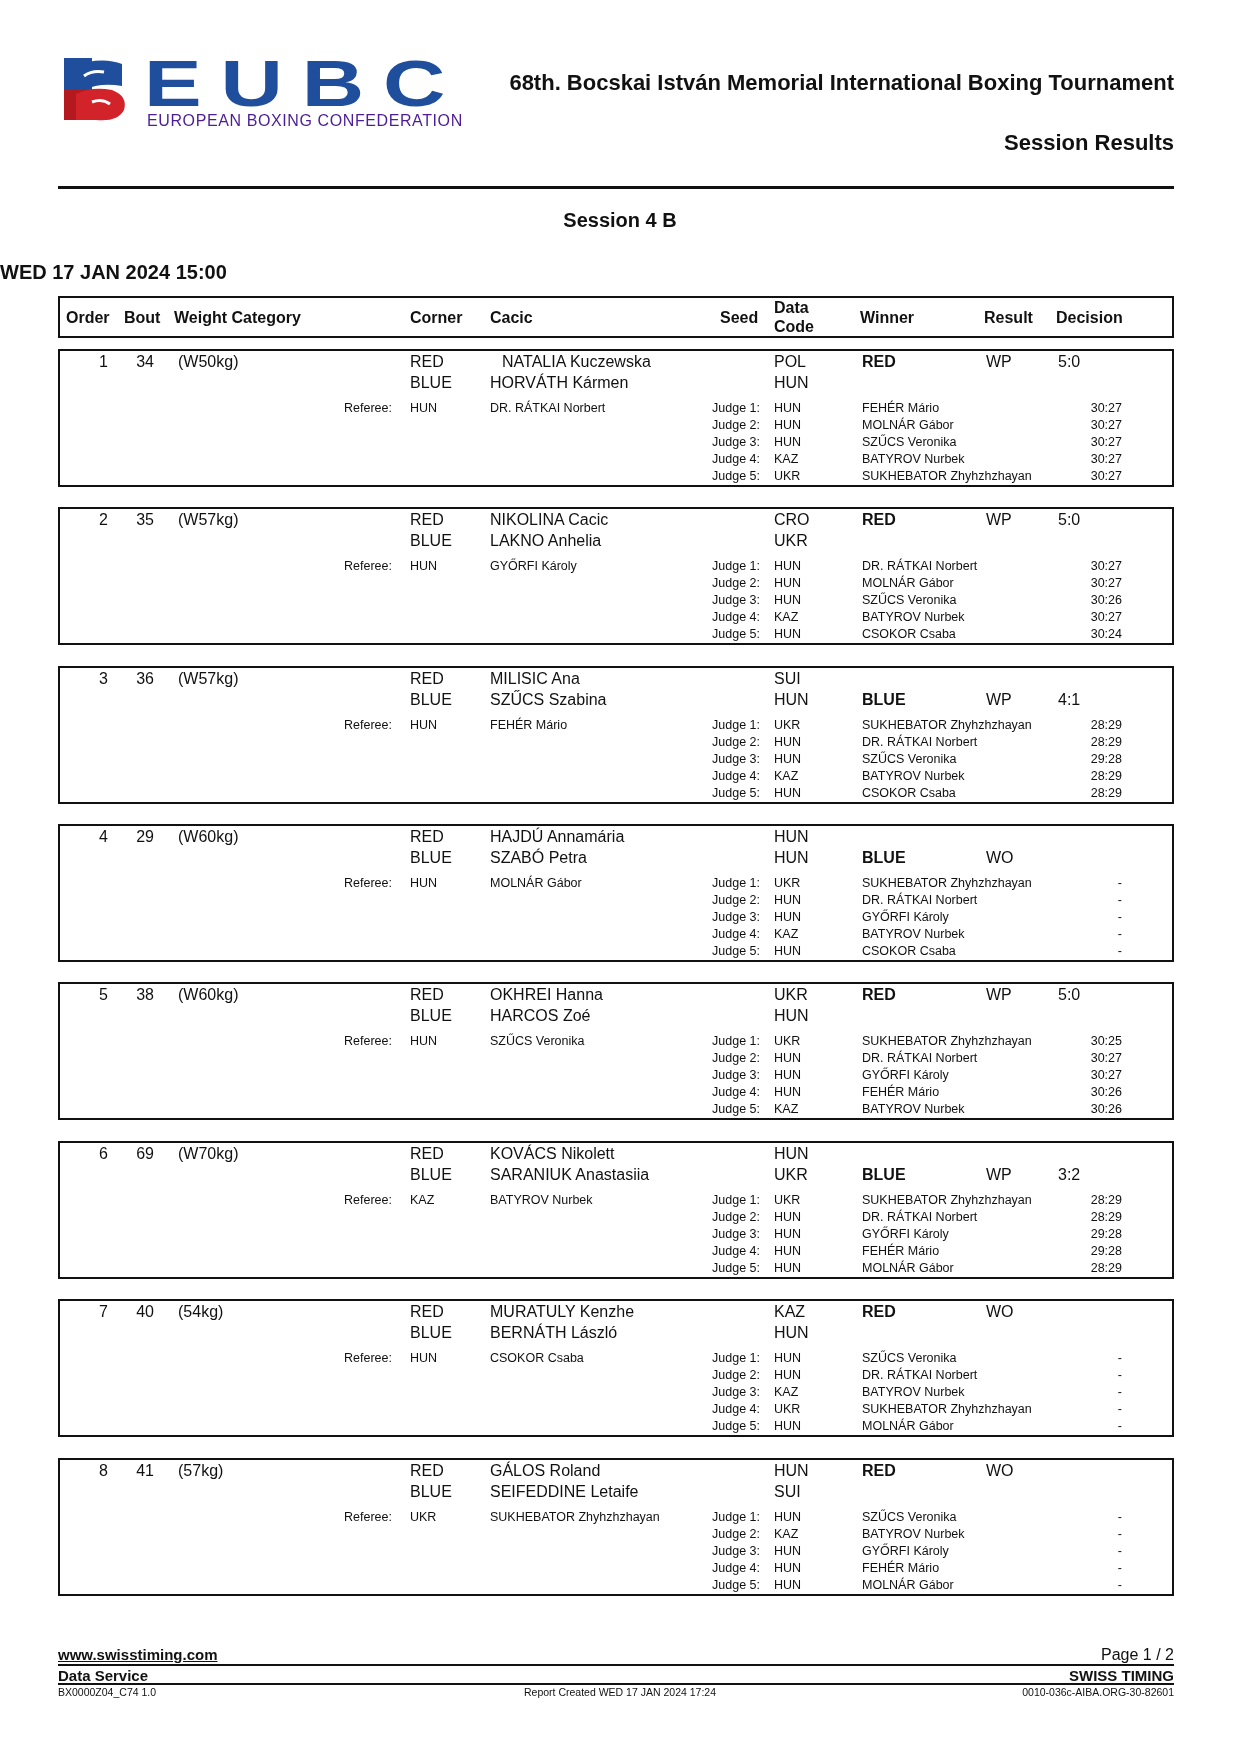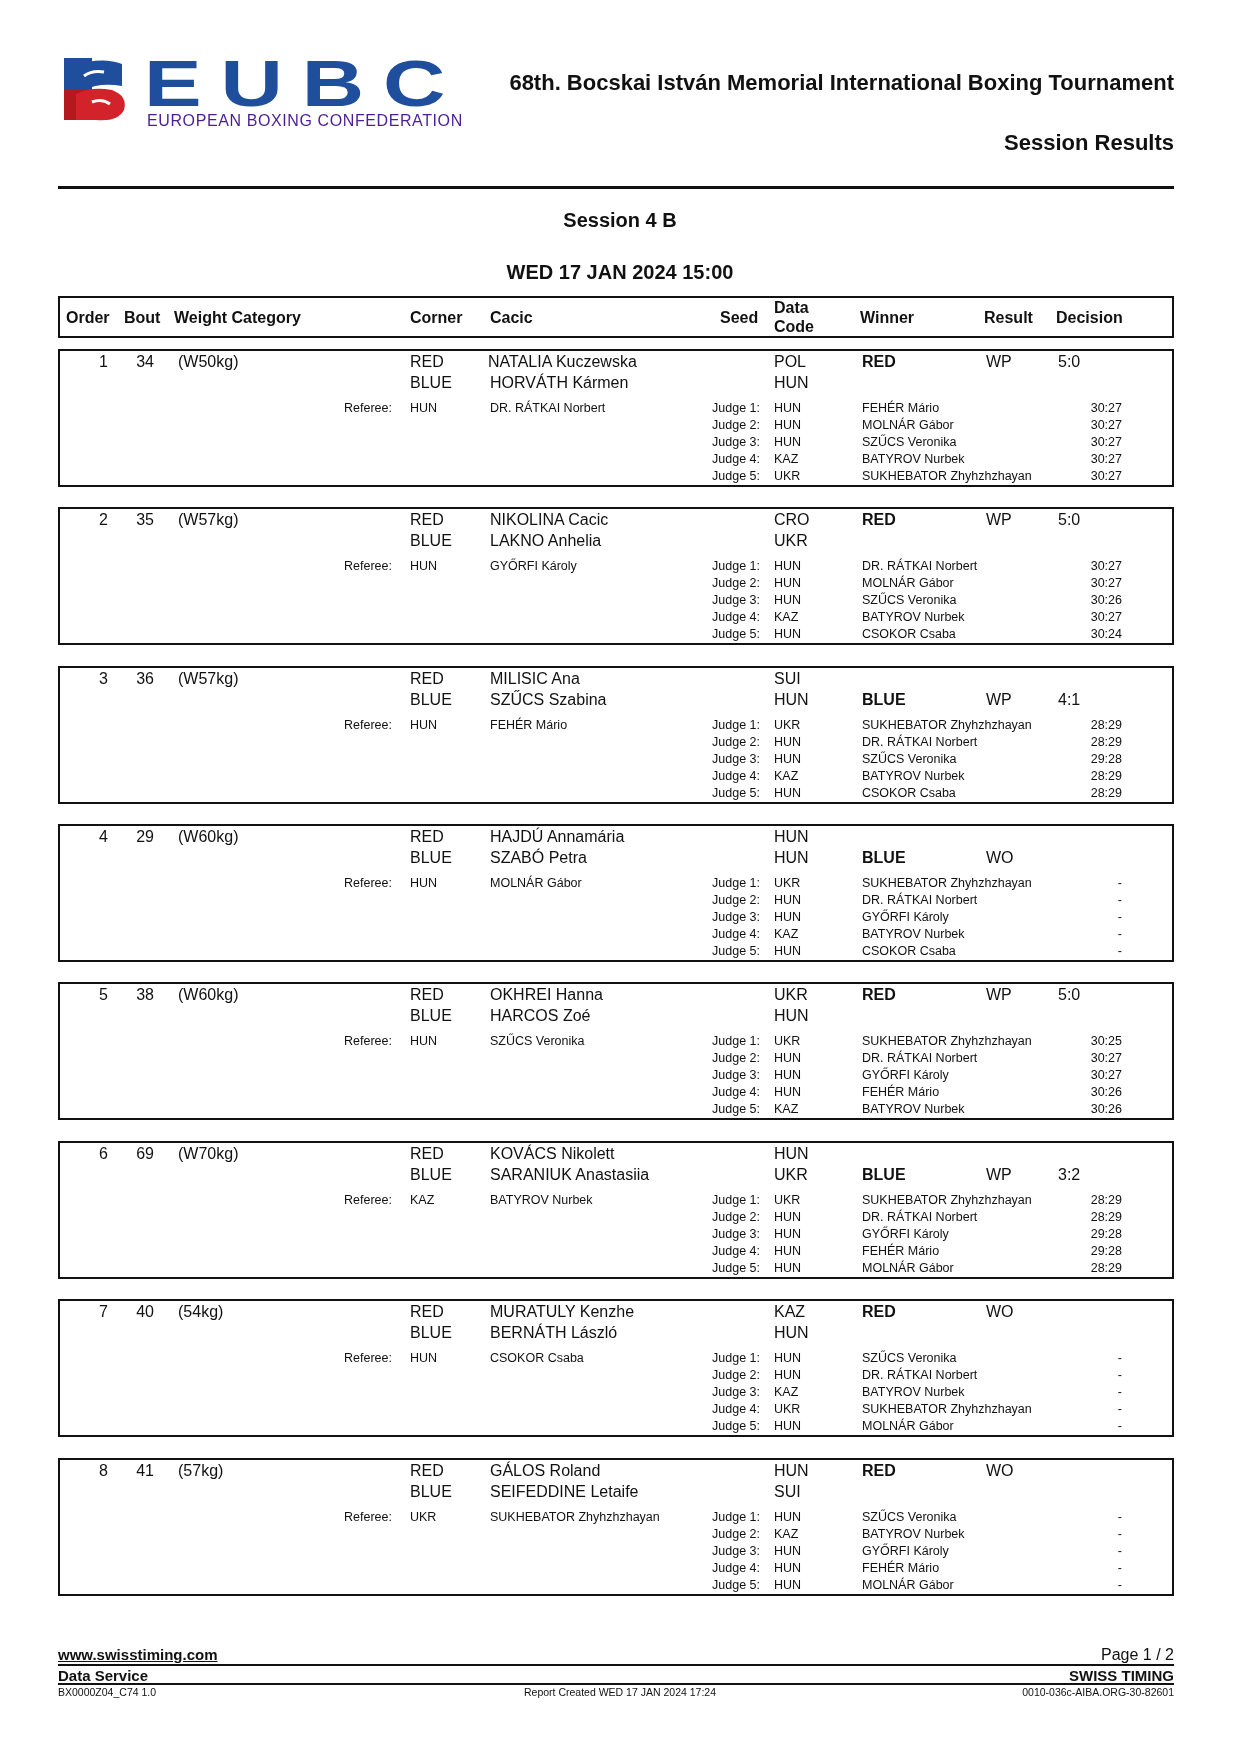--- a/index.html
+++ b/index.html
@@ -7,21 +7,21 @@
   .abs { position:absolute; }
   
   .logo { left:62px; top:50px; width:420px; height:80px; }
   .logo-mark { position:absolute; left:0; top:6px; width:66px; height:66px; }
   .logo-letters { position:absolute; left:82px; top:4px; font-family:"Liberation Sans", sans-serif; font-weight:bold; font-size:64px; letter-spacing:14px; color:#1f4e9c; line-height:60px; transform:scaleX(1.35); transform-origin:left top; }
   .logo-sub { position:absolute; left:85px; top:62px; font-size:16px; font-weight:normal; color:#4c1d95; letter-spacing:0.6px; white-space:nowrap; }
   .title { right:66px; top:70px; font-size:22px; font-weight:bold; white-space:nowrap; }
   .subtitle { right:66px; top:130px; font-size:22px; font-weight:bold; }
   .hr-top { left:58px; right:66px; top:186px; height:3px; background:#111; }
   .session { left:0; right:0; top:209px; text-align:center; font-size:20px; font-weight:bold; padding-left:0; }
-  .date { left:0; right:0; top:261px; text-align:center; font-size:20px; font-weight:bold; }
+  .date { left:0; right:0; top:261px; text-align:left; font-size:20px; font-weight:bold; }
 
   .hdr { left:58px; top:296px; width:1112px; height:38px; border:2.5px solid #111; }
   .hcell { position:absolute; font-size:16px; font-weight:bold; top:11px; white-space:nowrap; }
   .hcell.two { top:0; line-height:19px; }
 
   .bout { position:absolute; left:58px; width:1112px; height:134px; border:2.5px solid #111; }
   .c { position:absolute; white-space:nowrap; font-size:16px; }
   .sm { position:absolute; white-space:nowrap; font-size:12.5px; }
   .b { font-weight:bold; }
   .r { text-align:right; }
@@ -73,21 +73,21 @@
   <div class="hcell" style="left:996px">Decision</div>
 </div>
 
 <div id="bouts">
     <div class="bout" style="top: 349px;">
       <div class="c r" style="left:0;width:48px;top:2px">1</div>
       <div class="c r" style="left:60px;width:34px;top:2px">34</div>
       <div class="c" style="left:118px;top:2px">(W50kg)</div>
       <div class="c" style="left:350px;top:2px">RED</div>
       <div class="c" style="left:350px;top:23px">BLUE</div>
-      <div class="c" style="left:428px;top:2px">NATALIA Kuczewska</div>
+      <div class="c" style="left:442px;top:2px">NATALIA Kuczewska</div>
       <div class="c" style="left:430px;top:23px">HORVÁTH Kármen</div>
       <div class="c" style="left:714px;top:2px">POL</div>
       <div class="c" style="left:714px;top:23px">HUN</div>
       <div class="c b" style="left:802px;top:2px">RED</div>
       <div class="c" style="left:926px;top:2px">WP</div>
       <div class="c" style="left:998px;top:2px">5:0</div>
       <div class="sm" style="left:284px;top:50px">Referee:</div>
       <div class="sm" style="left:350px;top:50px">HUN</div>
       <div class="sm" style="left:430px;top:50px">DR. RÁTKAI Norbert</div>
       <div class="sm r" style="left:620px;width:80px;top:50px">Judge 1:</div>

